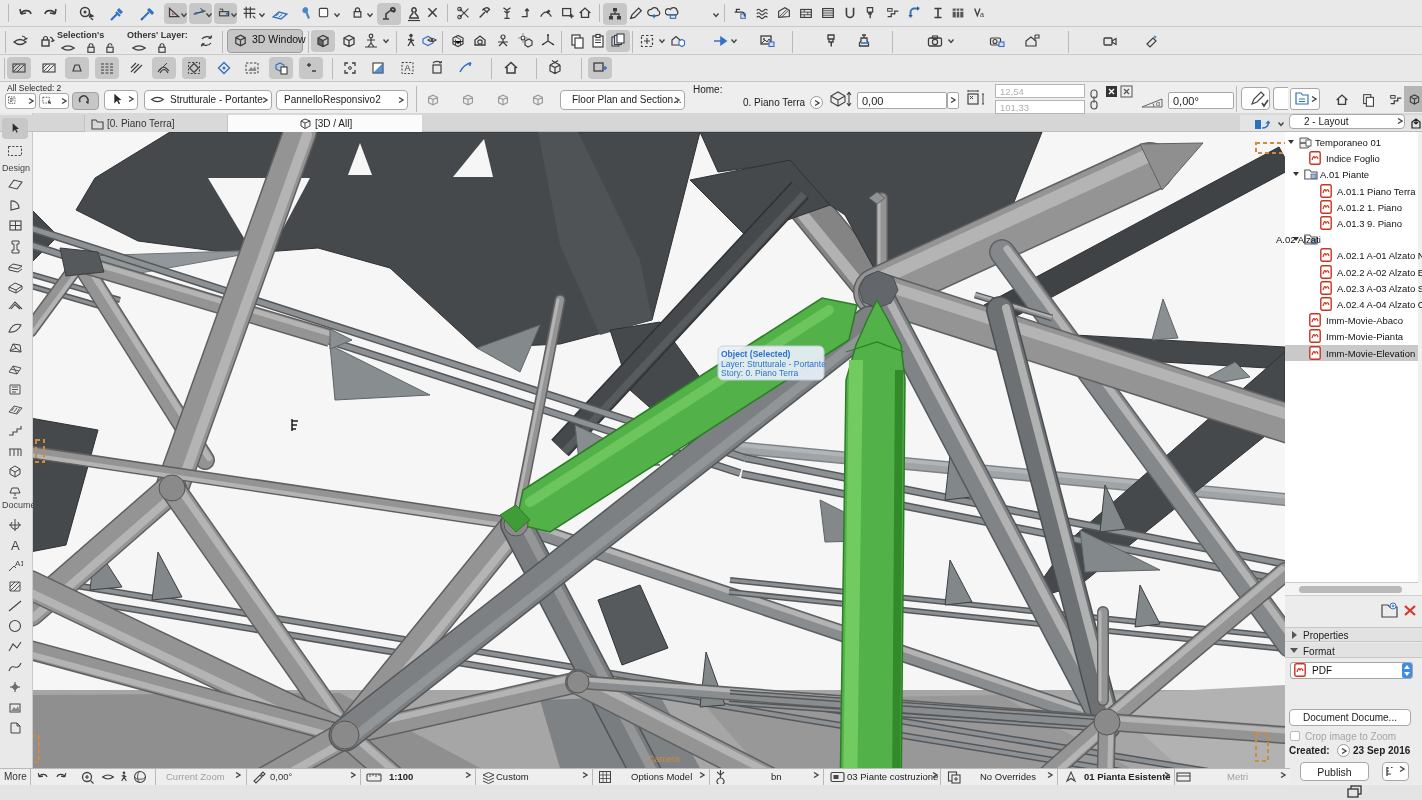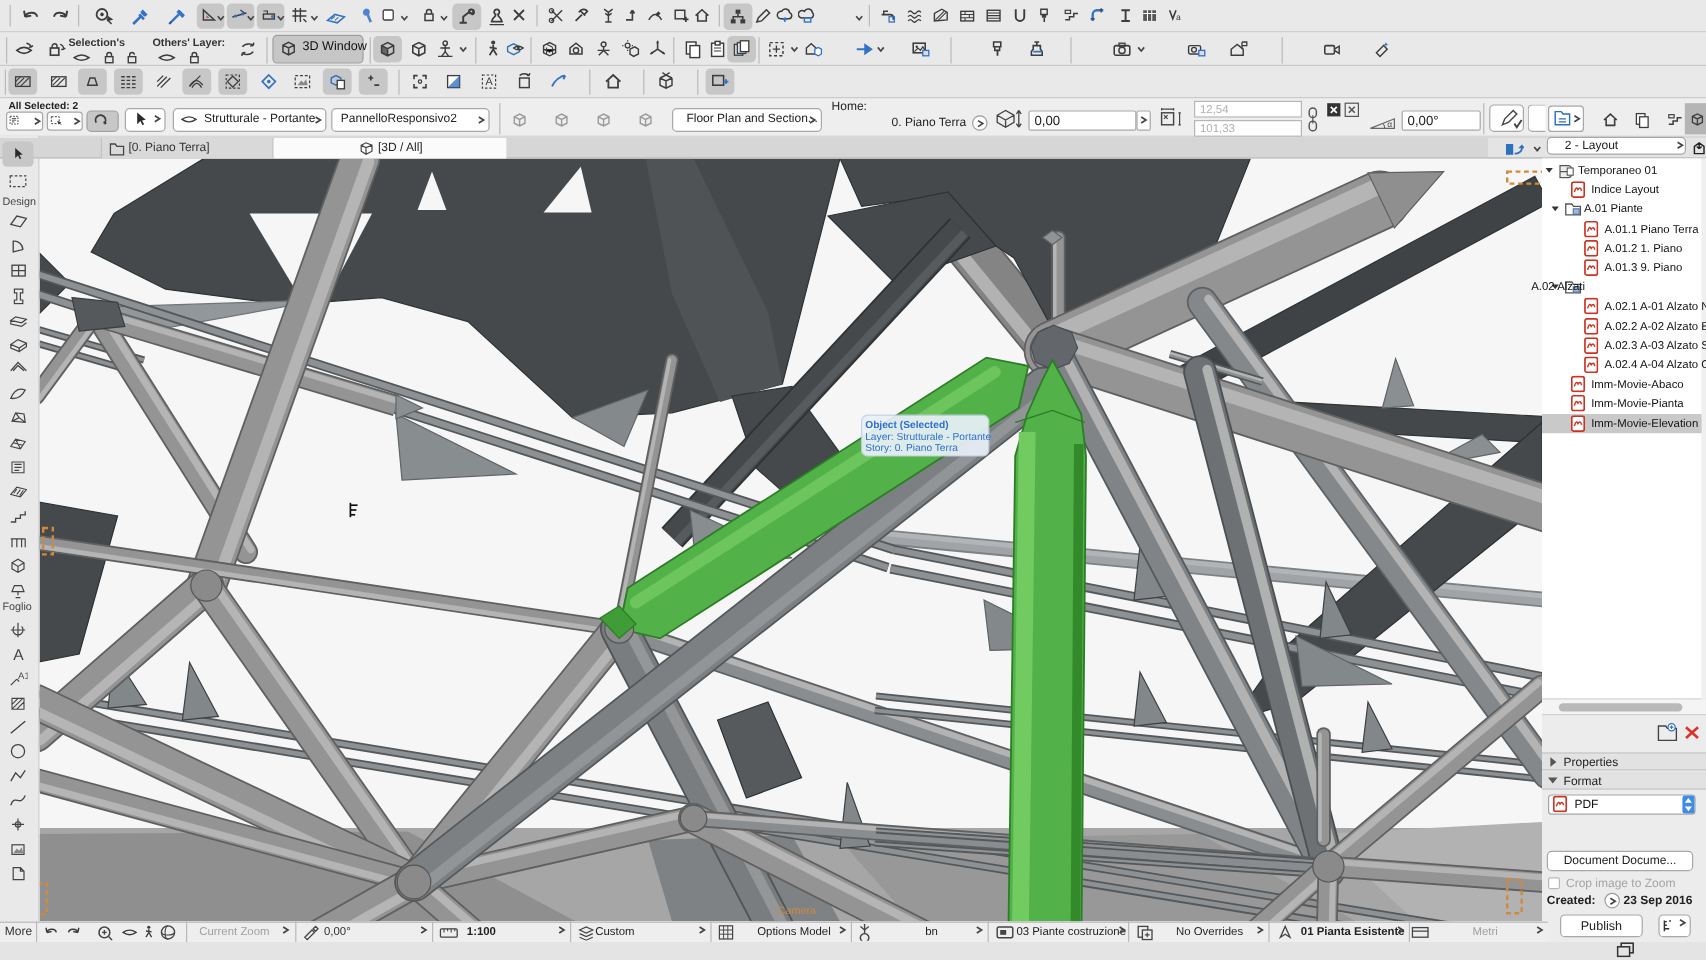--- a/index.html
+++ b/index.html
@@ -944,21 +944,21 @@
       <div class="abs" style="left:581px;top:58px;width:1px;height:21px;background:#b9b9b9"></div>
       <div class="abs press" style="left:588px;top:57px;width:24px;height:22px"></div>
       <div class="abs" style="left:591px;top:59px">
         <svg width="18" height="18" viewBox="0 0 18 18" style="display:block">
           <rect x="3" y="4" width="9" height="8" fill="none" stroke="#3d3d3d" stroke-width="1.3"></rect>
           <path d="M12 9 h4 M14 7 v4" stroke="#3372c4" stroke-width="1.5"></path>
         </svg>
       </div>
     </div>
     <div id="ctrlitems">
-      <div class="lbl" style="left:7px;top:83px;font-size:8.5px;font-weight:bold;color:#222">All Selected: 2</div>
+      <div class="lbl" style="left:7px;top:83px;font-size:8.5px;font-weight:normal;color:#222">All Selected: 2</div>
       <div class="btn" style="left:5px;top:93px;width:31px;height:16px;border-radius:3px"></div>
       <div class="abs" style="left:7px;top:94px">
         <svg width="13" height="13" viewBox="0 0 18 18" style="display:block">
           <rect x="2" y="4" width="9" height="9" fill="none" stroke="#3d3d3d" stroke-width="1.1" stroke-dasharray="2 1.4"></rect>
           <path d="M4 6.5 h5 M4 8.5 h5 M4 10.5 h3" stroke="#3d3d3d" stroke-width="1"></path>
         </svg>
       </div>
       <div class="abs" style="left:27px;top:97px">
         <svg width="8" height="8" viewBox="0 0 8 8" style="display:block">
           <path d="M2 1.5 L6 4 L2 6.5" fill="none" stroke="#444" stroke-width="1.4"></path>
@@ -1270,21 +1270,21 @@
       <div class="abs" style="left:7px;top:463.0px">
         <svg width="16" height="16" viewBox="0 0 16 16" style="display:block">
           <path d="M3 6 L8 3 L13 6 L13 11 L8 14 L3 11z M3 6 L8 9 L13 6 M8 9 v5" fill="none" stroke="#444" stroke-width="1"></path>
         </svg>
       </div>
       <div class="abs" style="left:7px;top:483.5px">
         <svg width="16" height="16" viewBox="0 0 16 16" style="display:block">
           <path d="M5 4 h6 l2 5 H3z M8 9 v3 M6 14 h4" fill="none" stroke="#444" stroke-width="1"></path>
         </svg>
       </div>
-      <div class="lbl" style="left:2px;top:500px;font-size:9px;color:#444">Foglio</div>
+      <div class="lbl" style="left:2px;top:500px;font-size:9px;color:#444">Docume</div>
       <div class="abs" style="left:7px;top:517px">
         <svg width="16" height="16" viewBox="0 0 16 16" style="display:block">
           <path d="M8 2 v12 M2 8 h12 M5 5 a4.2 4.2 0 1 0 6 0" fill="none" stroke="#444" stroke-width="1"></path>
         </svg>
       </div>
       <div class="abs" style="left:7px;top:537px">
         <svg width="16" height="16" viewBox="0 0 16 16" style="display:block">
           <text x="4" y="13" font-size="13" fill="#444" font-family="Liberation Sans">A</text>
         </svg>
       </div>
@@ -1347,21 +1347,21 @@
           <rect x="8" y="4" width="5" height="6" fill="#fff" stroke="#555" stroke-width="0.9"></rect>
         </svg>
       </div>
       <div class="lbl" style="left:1315px;top:137px;font-size:9.5px;color:#111">Temporaneo 01</div>
       <div class="abs" style="left:1309px;top:151.2px">
         <svg width="12" height="14" viewBox="0 0 12 14" style="display:block">
           <rect x="0.8" y="0.8" width="10.4" height="12.4" rx="1.5" fill="#fff" stroke="#cc3322" stroke-width="1.4"></rect>
           <path d="M3 9 Q4.5 3.5 6 7 Q8 4 9 8" fill="none" stroke="#cc3322" stroke-width="1.2"></path>
         </svg>
       </div>
-      <div class="lbl" style="left:1326px;top:153px;font-size:9.5px;color:#111">Indice Layout</div>
+      <div class="lbl" style="left:1326px;top:153px;font-size:9.5px;color:#111">Indice Foglio</div>
       <div class="abs" style="left:1294px;top:171px;width:0;height:0;border-left:4px solid #333;border-top:3px solid transparent;border-bottom:3px solid transparent;transform:rotate(90deg)"></div>
       <div class="abs" style="left:1303.5px;top:168.39999999999998px">
         <svg width="14" height="12" viewBox="0 0 14 12" style="display:block">
           <path d="M0.8 2 h5 l1.5 2 H13 v7 H0.8z" fill="#fff" stroke="#555" stroke-width="1.1"></path>
           <rect x="7" y="6" width="5" height="4.5" fill="#9db8d8" stroke="#4a6a96" stroke-width="0.8"></rect>
         </svg>
       </div>
       <div class="lbl" style="left:1320px;top:169px;font-size:9.5px;color:#111">A.01 Piante</div>
       <div class="abs" style="left:1320px;top:183.59999999999997px">
         <svg width="12" height="14" viewBox="0 0 12 14" style="display:block">

